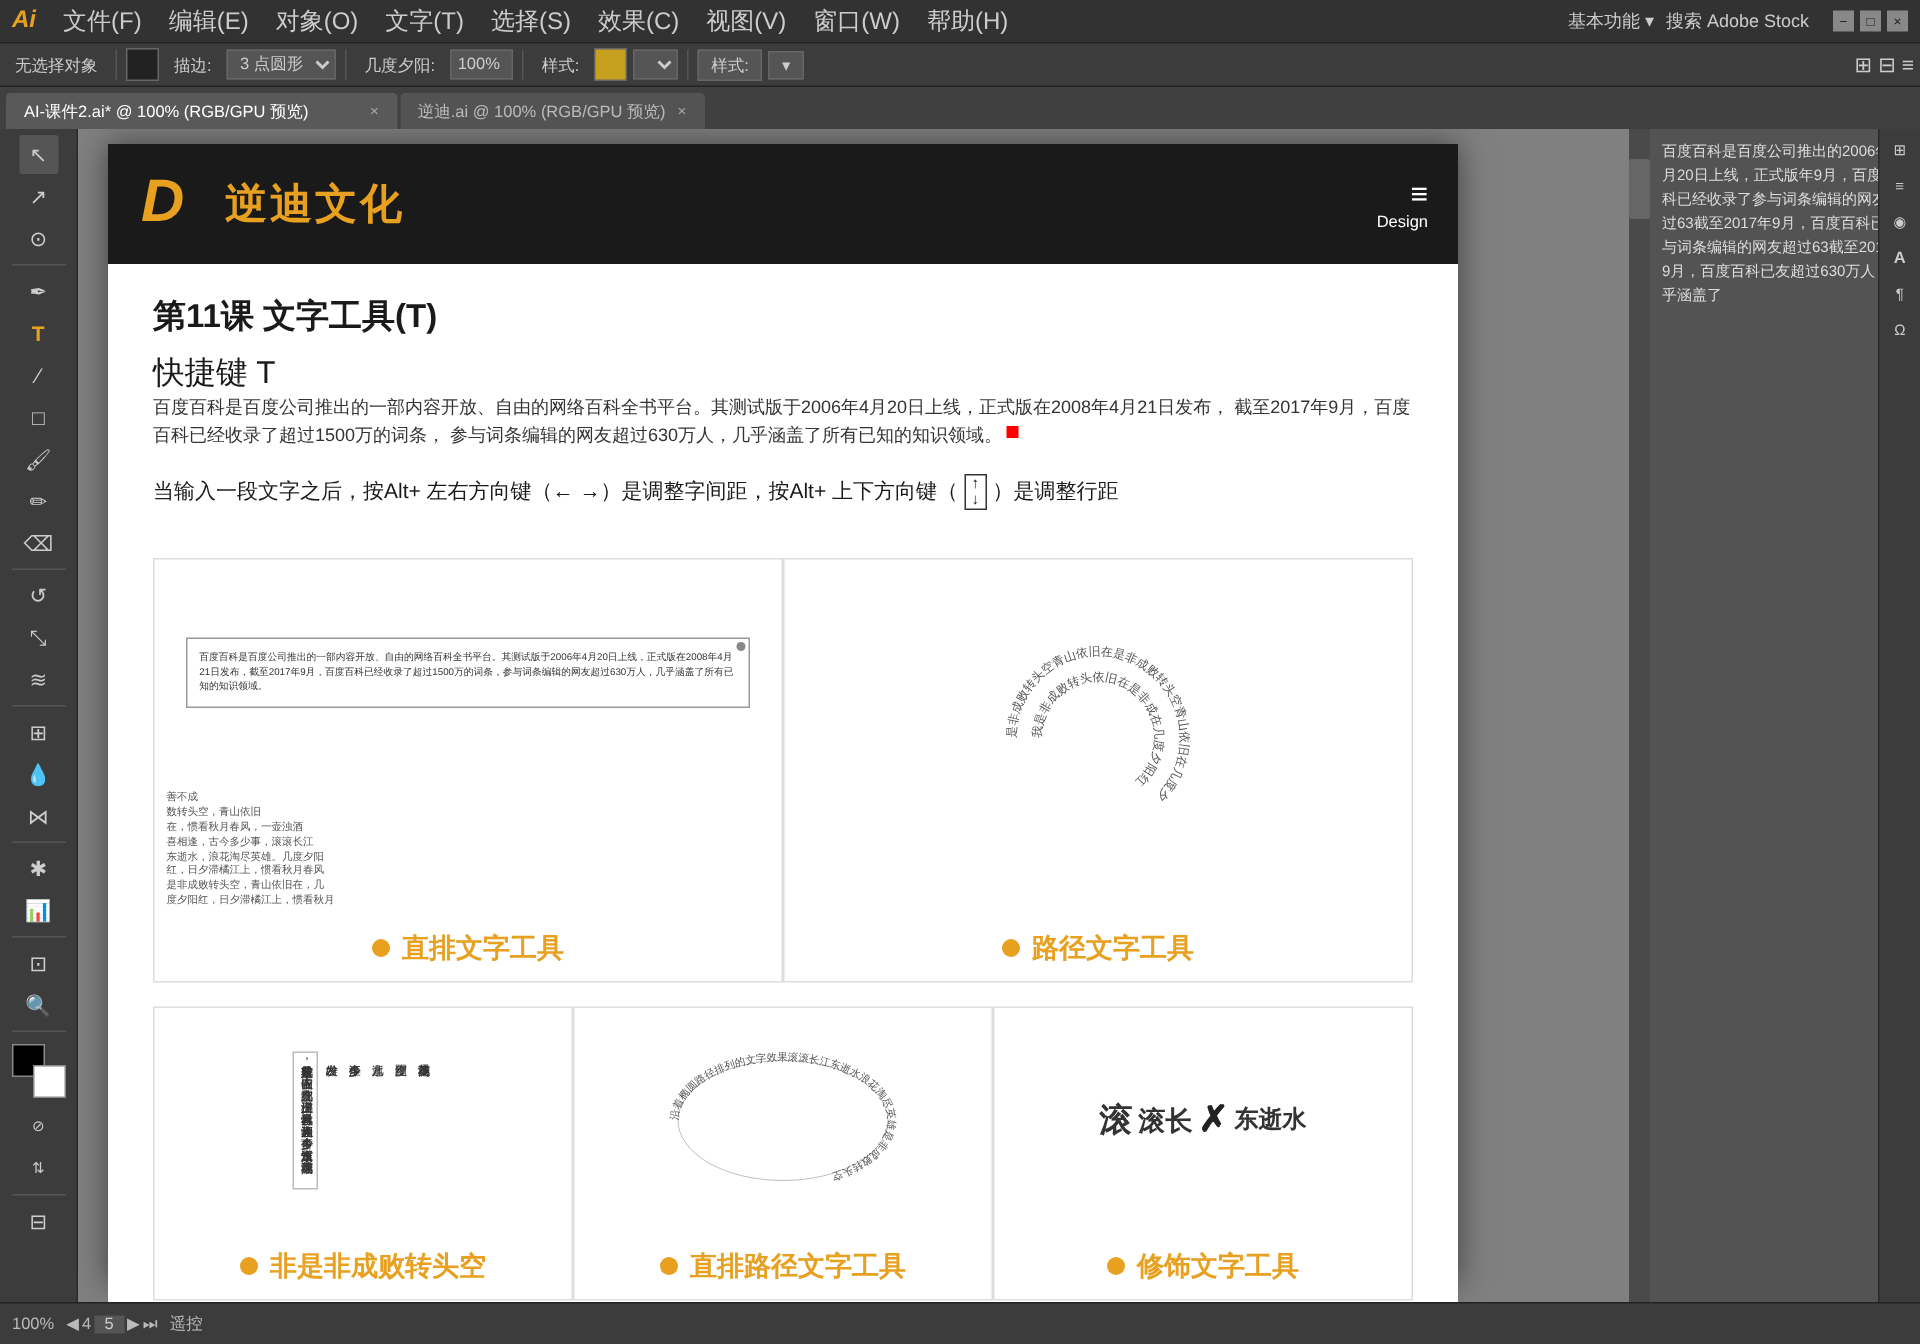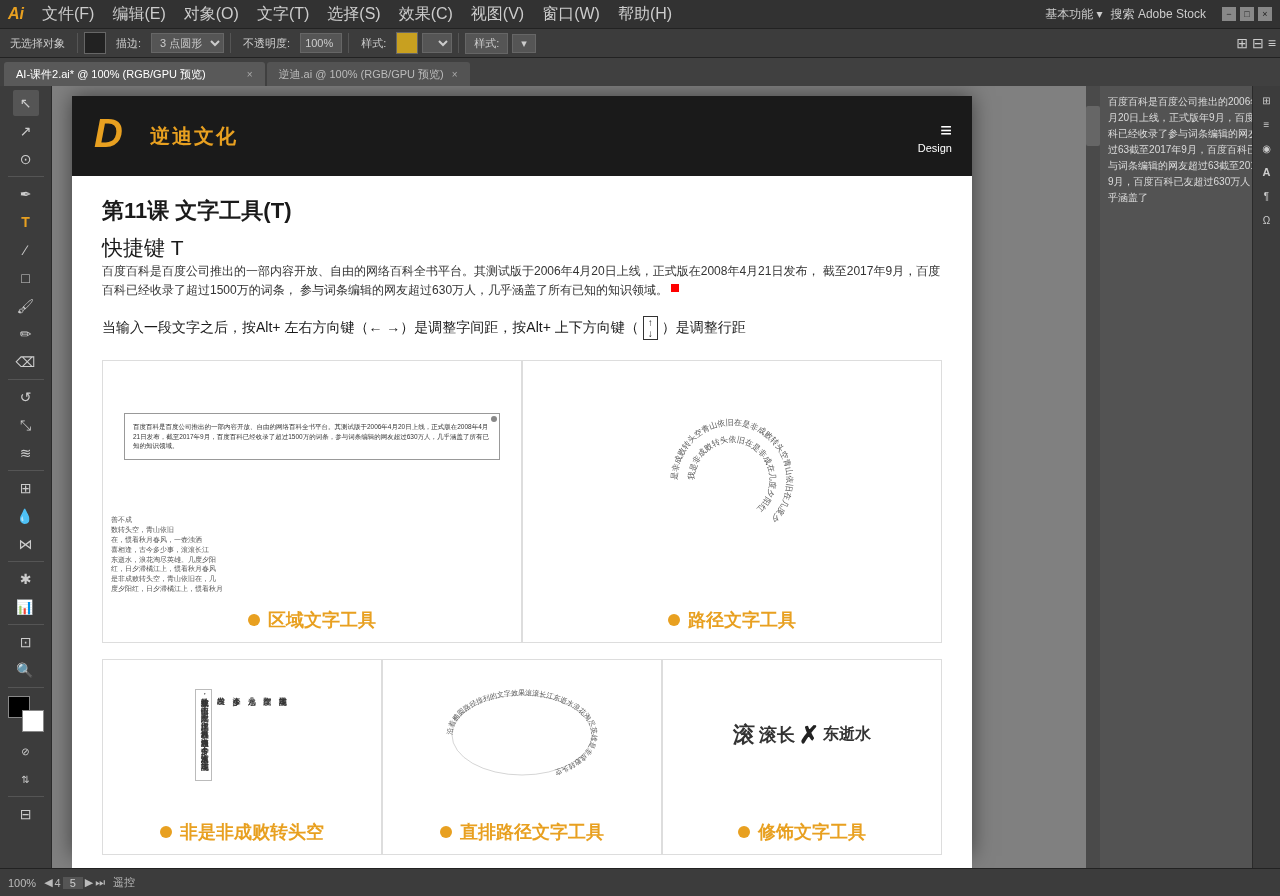--- a/index.html
+++ b/index.html
@@ -232,21 +232,21 @@
       align-items: center;
       gap: 8px;
     }
     .brand-icon {
       color: #e8a020;
       font-size: 32px;
       font-weight: bold;
     }
     .brand-text {
       color: #e8a020;
-      font-size: 20px;
+      font-size: 28px;
       font-weight: bold;
       letter-spacing: 2px;
     }
     .hamburger-menu {
       color: #fff;
       font-size: 16px;
       text-align: right;
     }
     .hamburger-menu .menu-label {
       font-size: 11px;
@@ -273,21 +273,21 @@
     }
     .description-text {
       font-size: 12px;
       color: #333;
       line-height: 1.6;
       margin-bottom: 16px;
     }
     .key-binding-text {
       font-size: 14px;
       color: #1a1a1a;
-      margin-bottom: 20px;
+      margin-bottom: 32px;
       display: flex;
       align-items: center;
       gap: 4px;
     }
 
     
     .tools-grid {
       display: flex;
       gap: 0;
       margin-bottom: 16px;
@@ -408,21 +408,21 @@
 
 <div class="toolbar">
   <span class="toolbar-item">无选择对象</span>
   <div class="toolbar-divider"></div>
   <div style="width:22px;height:22px;background:#222;border:1px solid #666;"></div>
   <span class="toolbar-item">描边:</span>
   <select class="toolbar-select">
     <option>3 点圆形</option>
   </select>
   <div class="toolbar-divider"></div>
-  <span class="toolbar-item">不透明度:</span>
+  <span class="toolbar-item">几度夕阳:</span>
   <input type="text" value="100%" style="width: 42px; height: 20px; background: rgb(85, 85, 85); color: rgb(204, 204, 204); border: 1px solid rgb(102, 102, 102); font-size: 11px; padding: 1px 4px;">
   <div class="toolbar-divider"></div>
   <span class="toolbar-item">样式:</span>
   <div style="width:22px;height:22px;background:#c8a020;border:1px solid #666;"></div>
   <select class="toolbar-select" style="width:30px;">
     <option>▾</option>
   </select>
   <div class="toolbar-divider"></div>
   <button style="background:#555;color:#ccc;border:1px solid #666;font-size:11px;padding:2px 8px;cursor:pointer;">样式:</button>
   <button style="background:#555;color:#ccc;border:1px solid #666;font-size:11px;padding:2px 8px;cursor:pointer;">▾</button>
@@ -535,21 +535,21 @@
               <div>数转头空，青山依旧</div>
               <div>在，惯看秋月春风，一壶浊酒</div>
               <div>喜相逢，古今多少事，滚滚长江</div>
               <div>东逝水，浪花淘尽英雄。几度夕阳</div>
               <div>红，日夕滞橘江上，惯看秋月春风</div>
               <div>是非成败转头空，青山依旧在，几</div>
               <div>度夕阳红，日夕滞橘江上，惯看秋月</div>
             </div>
             <div class="tool-label-row">
               <div class="tool-dot"></div>
-              <span class="tool-name">区域文字工具</span>
+              <span class="tool-name">直排文字工具</span>
             </div>
           </div>
 
           <div class="tool-section">
             <div class="tool-demo-area" style="flex-direction:column;justify-content:center;">
               <svg width="200" height="140" viewBox="0 0 200 140">
 
                 <defs>
                   <path id="circle1" d="M100,70 m-55,0 a55,55 0 1,1 110,0 a55,55 0 1,1 -110,0"></path>
                 </defs>

